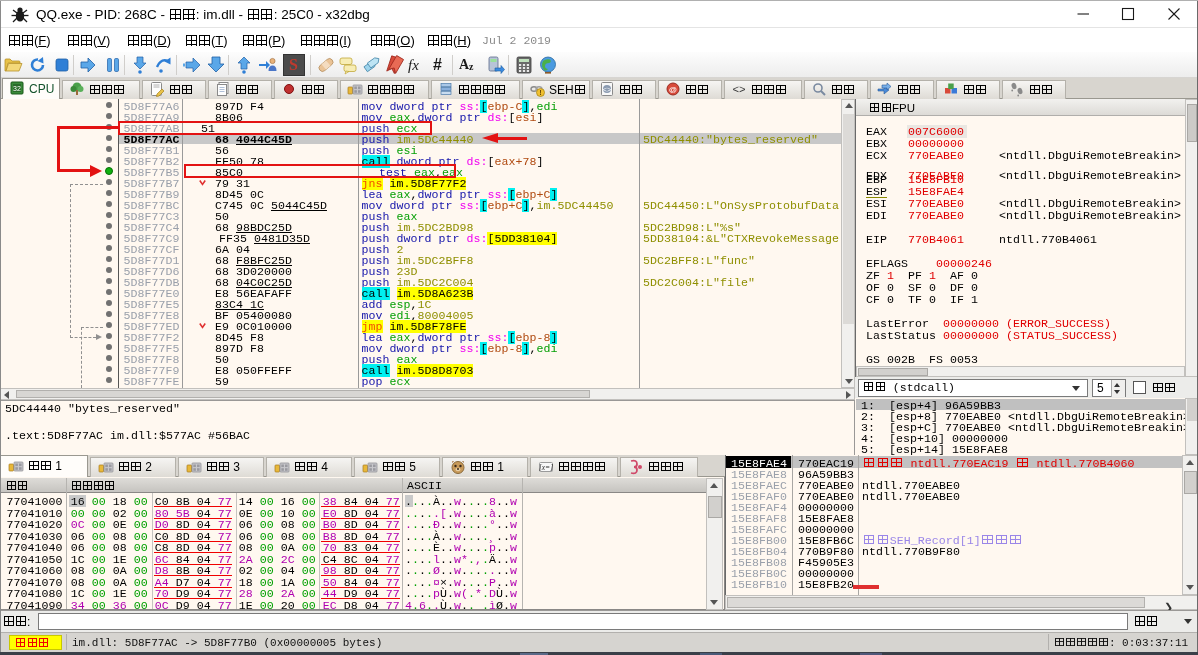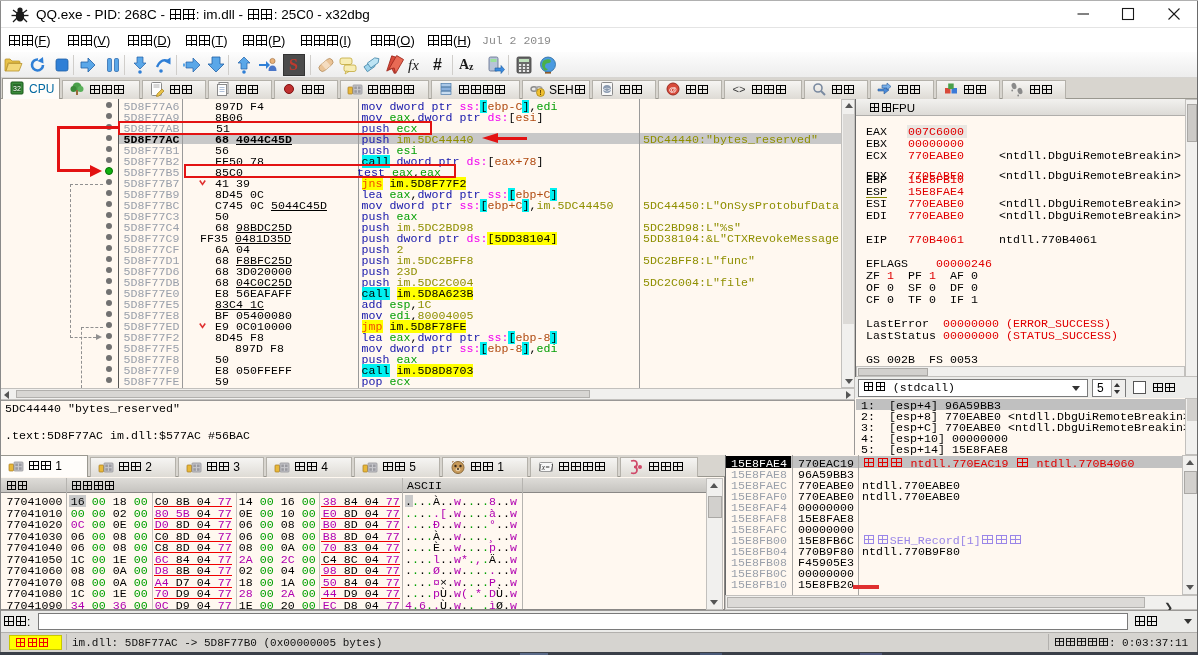--- a/index.html
+++ b/index.html
@@ -155,21 +155,21 @@
       <path d="M5 6 Q8 3.5 12 4.5 Q14 7 11 8 Q7 8 7 11 Q7 13.5 10 14 Q8 16.5 6 15 Q3.5 12 4 9 Z" fill="#4ab04a"></path>
       <rect x="7" y="17" width="6" height="1.6" fill="#8a5a2a"></rect>
     </svg></div>
 <div class="ab" style="left:0px;top:78px;width:1198px;height:21px;background:#d8d5cf;border-bottom:1px solid #9a9890"></div>
 <div class="ab" style="left:2px;top:78px;width:58px;height:21px;background:#fffdfa;border:1px solid #9a9890;border-bottom:none"></div>
 <div class="ab" style="left:9px;top:80px;"><svg width="16" height="16" viewBox="0 0 16 16">
       <rect x="2" y="2" width="12" height="12" rx="1" fill="#3a8a3a" stroke="#1a5a1a"></rect>
       <rect x="4" y="4" width="8" height="8" fill="#2a6a2a"></rect>
       <text x="8" y="11" font-size="7" fill="#fff" text-anchor="middle" font-family="Liberation Sans">32</text>
     </svg></div>
-<div class="ab ab ui12" style="left:29px;top:83px;color:#0369a1;">CPU</div>
+<div class="ab ab ui12" style="left:29px;top:83px;color:#14532d;">CPU</div>
 <div class="ab" style="left:62px;top:80px;width:78px;height:19px;background:linear-gradient(#f6f5f3,#dedbd5);border:1px solid #b4b1aa;border-bottom:none"></div>
 <div class="ab" style="left:69px;top:81px;"><svg width="16" height="16" viewBox="0 0 16 16">
       <circle cx="8" cy="6" r="4.5" fill="#4aa04a"></circle>
       <circle cx="4.5" cy="8" r="3" fill="#3a8a3a"></circle>
       <circle cx="11.5" cy="8" r="3" fill="#5ab05a"></circle>
       <rect x="7" y="9" width="2" height="5" fill="#9a6a3a"></rect>
     </svg></div>
 <div class="ab ab ui12" style="left:89px;top:84px;color:#000;"><i class="cj"></i><i class="cj"></i><i class="cj"></i></div>
 <div class="ab" style="left:142px;top:80px;width:64px;height:19px;background:linear-gradient(#f6f5f3,#dedbd5);border:1px solid #b4b1aa;border-bottom:none"></div>
 <div class="ab" style="left:149px;top:81px;"><svg width="16" height="16" viewBox="0 0 16 16">
@@ -272,47 +272,47 @@
 <div class="ab ab mono" style="left:123.5px;top:100.5px;color:#9aa0ab;font-weight:normal;">5D8F77A6</div>
 <div class="dot" style="left:106px;top:101.7px"></div>
 <div class="ab ab mono" style="left:215px;top:100.5px;color:#000;">897D F4</div>
 <div class="ab ab mono" style="left:361.5px;top:100.5px;color:#000;"><span style="color:#1515aa;">mov </span><span style="color:#1515aa;">dword ptr </span><span style="color:#f000f0;">ss:</span><span style="background:#00f0f0;">[</span><span style="color:#b04a10;">ebp-C</span><span style="background:#00f0f0;">]</span>,<span style="color:#07a007;">edi</span></div>
 <div class="ab ab mono" style="left:123.5px;top:111.5px;color:#9aa0ab;font-weight:normal;">5D8F77A9</div>
 <div class="dot" style="left:106px;top:112.7px"></div>
 <div class="ab ab mono" style="left:215px;top:111.5px;color:#000;">8B06</div>
 <div class="ab ab mono" style="left:361.5px;top:111.5px;color:#000;"><span style="color:#1515aa;">mov </span><span style="color:#07a007;">eax</span>,<span style="color:#1515aa;">dword ptr </span><span style="color:#f000f0;">ds:</span>[<span style="color:#b04a10;">esi</span>]</div>
 <div class="ab ab mono" style="left:123.5px;top:122.5px;color:#9aa0ab;font-weight:normal;">5D8F77AB</div>
 <div class="dot" style="left:106px;top:123.7px"></div>
-<div class="ab ab mono" style="left:216px;top:122.5px;color:#000;">51</div>
+<div class="ab ab mono" style="left:201px;top:122.5px;color:#000;">51</div>
 <div class="ab ab mono" style="left:361.5px;top:122.5px;color:#000;"><span style="color:#1515aa;">push </span><span style="color:#07a007;">ecx</span></div>
 <div class="ab ab mono" style="left:123.5px;top:133.5px;color:#000;font-weight:bold;">5D8F77AC</div>
 <div class="dot" style="left:106px;top:134.7px"></div>
 <div class="ab ab mono" style="left:215px;top:133.5px;color:#000;font-weight:bold;">68 <span style="text-decoration:underline;">4044C45D</span></div>
 <div class="ab ab mono" style="left:361.5px;top:133.5px;color:#000;"><span style="color:#1515aa;">push </span><span style="color:#8f8f00;">im.5DC44440</span></div>
 <div class="ab ab mono" style="left:643px;top:133.5px;color:#000;width:196px;overflow:hidden"><span style="color:#8f8f00;">5DC44440:"bytes_reserved"</span></div>
 <div class="ab ab mono" style="left:123.5px;top:144.5px;color:#9aa0ab;font-weight:normal;">5D8F77B1</div>
 <div class="dot" style="left:106px;top:145.7px"></div>
 <div class="ab ab mono" style="left:215px;top:144.5px;color:#000;">56</div>
 <div class="ab ab mono" style="left:361.5px;top:144.5px;color:#000;"><span style="color:#1515aa;">push </span><span style="color:#07a007;">esi</span></div>
 <div class="ab ab mono" style="left:123.5px;top:155.5px;color:#9aa0ab;font-weight:normal;">5D8F77B2</div>
 <div class="dot" style="left:106px;top:156.7px"></div>
 <div class="ab ab mono" style="left:215px;top:155.5px;color:#000;">FF50 78</div>
 <div class="ab ab mono" style="left:361.5px;top:155.5px;color:#000;"><span style="background:#00f0f0;">call</span> <span style="color:#1515aa;">dword ptr </span><span style="color:#f000f0;">ds:</span>[<span style="color:#b04a10;">eax+78</span>]</div>
 <div class="ab ab mono" style="left:123.5px;top:166.5px;color:#9aa0ab;font-weight:normal;">5D8F77B5</div>
 <div class="dot" style="left:106px;top:167.7px"></div>
 <div class="ab ab mono" style="left:215px;top:166.5px;color:#000;">85C0</div>
-<div class="ab ab mono" style="left:357px;top:166.5px;color:#000;"><span style="color:#1515aa;">test </span><span style="color:#07a007;">eax</span>,<span style="color:#07a007;">eax</span></div>
+<div class="ab ab mono" style="left:379px;top:166.5px;color:#000;"><span style="color:#1515aa;">test </span><span style="color:#07a007;">eax</span>,<span style="color:#07a007;">eax</span></div>
 <div class="ab ab mono" style="left:123.5px;top:177.5px;color:#9aa0ab;font-weight:normal;">5D8F77B7</div>
 <div class="dot" style="left:106px;top:178.7px"></div>
 <div class="ab" style="left:199px;top:179px">
     <svg style="display:block" width="7" height="7" viewBox="0 0 9 9">
       <path d="M1 2 L4.5 7 L8 2" stroke="#e03030" stroke-width="2" fill="none"></path>
     </svg>
   </div>
-<div class="ab ab mono" style="left:215px;top:177.5px;color:#000;">41 39</div>
+<div class="ab ab mono" style="left:215px;top:177.5px;color:#000;">79 31</div>
 <div class="ab ab mono" style="left:361.5px;top:177.5px;color:#000;"><span style="color:#f05000;background:#ffff00;">jns</span> <span style="background:#ffff00;">im.5D8F77F2</span></div>
 <div class="ab ab mono" style="left:123.5px;top:188.5px;color:#9aa0ab;font-weight:normal;">5D8F77B9</div>
 <div class="dot" style="left:106px;top:189.7px"></div>
 <div class="ab ab mono" style="left:215px;top:188.5px;color:#000;">8D45 0C</div>
 <div class="ab ab mono" style="left:361.5px;top:188.5px;color:#000;"><span style="color:#1515aa;">lea </span><span style="color:#07a007;">eax</span>,<span style="color:#1515aa;">dword ptr </span><span style="color:#f000f0;">ss:</span><span style="background:#00f0f0;">[</span><span style="color:#b04a10;">ebp+C</span><span style="background:#00f0f0;">]</span></div>
 <div class="ab ab mono" style="left:123.5px;top:199.5px;color:#9aa0ab;font-weight:normal;">5D8F77BC</div>
 <div class="dot" style="left:106px;top:200.7px"></div>
 <div class="ab ab mono" style="left:215px;top:199.5px;color:#000;">C745 0C <span style="text-decoration:underline;">5044C45D</span></div>
 <div class="ab ab mono" style="left:361.5px;top:199.5px;color:#000;"><span style="color:#1515aa;">mov </span><span style="color:#1515aa;">dword ptr </span><span style="color:#f000f0;">ss:</span><span style="background:#00f0f0;">[</span><span style="color:#b04a10;">ebp+C</span><span style="background:#00f0f0;">]</span>,<span style="color:#8f8f00;">im.5DC44450</span></div>
 <div class="ab ab mono" style="left:643px;top:199.5px;color:#000;width:196px;overflow:hidden"><span style="color:#8f8f00;">5DC44450:L"OnSysProtobufDataC</span></div>
@@ -320,21 +320,21 @@
 <div class="dot" style="left:106px;top:211.7px"></div>
 <div class="ab ab mono" style="left:215px;top:210.5px;color:#000;">50</div>
 <div class="ab ab mono" style="left:361.5px;top:210.5px;color:#000;"><span style="color:#1515aa;">push </span><span style="color:#07a007;">eax</span></div>
 <div class="ab ab mono" style="left:123.5px;top:221.5px;color:#9aa0ab;font-weight:normal;">5D8F77C4</div>
 <div class="dot" style="left:106px;top:222.7px"></div>
 <div class="ab ab mono" style="left:215px;top:221.5px;color:#000;">68 <span style="text-decoration:underline;">98BDC25D</span></div>
 <div class="ab ab mono" style="left:361.5px;top:221.5px;color:#000;"><span style="color:#1515aa;">push </span><span style="color:#8f8f00;">im.5DC2BD98</span></div>
 <div class="ab ab mono" style="left:643px;top:221.5px;color:#000;width:196px;overflow:hidden"><span style="color:#8f8f00;">5DC2BD98:L"%s"</span></div>
 <div class="ab ab mono" style="left:123.5px;top:232.5px;color:#9aa0ab;font-weight:normal;">5D8F77C9</div>
 <div class="dot" style="left:106px;top:233.7px"></div>
-<div class="ab ab mono" style="left:200px;top:232.5px;color:#000;font-family:Liberation Mono, monospace;">FF35 <span style="text-decoration:underline;">0481D35D</span></div>
+<div class="ab ab mono" style="left:219px;top:232.5px;color:#000;font-family:Liberation Mono, monospace;">FF35 <span style="text-decoration:underline;">0481D35D</span></div>
 <div class="ab ab mono" style="left:361.5px;top:232.5px;color:#000;"><span style="color:#1515aa;">push </span><span style="color:#1515aa;">dword ptr </span><span style="color:#f000f0;">ds:</span><span style="background:#ffff00;">[5DD38104]</span></div>
 <div class="ab ab mono" style="left:643px;top:232.5px;color:#000;width:196px;overflow:hidden"><span style="color:#8f8f00;">5DD38104:&amp;L"CTXRevokeMessages</span></div>
 <div class="ab ab mono" style="left:123.5px;top:243.5px;color:#9aa0ab;font-weight:normal;">5D8F77CF</div>
 <div class="dot" style="left:106px;top:244.7px"></div>
 <div class="ab ab mono" style="left:215px;top:243.5px;color:#000;">6A 04</div>
 <div class="ab ab mono" style="left:361.5px;top:243.5px;color:#000;"><span style="color:#1515aa;">push </span><span style="color:#8f8f00;">2</span></div>
 <div class="ab ab mono" style="left:123.5px;top:254.5px;color:#9aa0ab;font-weight:normal;">5D8F77D1</div>
 <div class="dot" style="left:106px;top:255.7px"></div>
 <div class="ab ab mono" style="left:215px;top:254.5px;color:#000;">68 <span style="text-decoration:underline;">F8BFC25D</span></div>
 <div class="ab ab mono" style="left:361.5px;top:254.5px;color:#000;"><span style="color:#1515aa;">push </span><span style="color:#8f8f00;">im.5DC2BFF8</span></div>
@@ -368,21 +368,21 @@
     </svg>
   </div>
 <div class="ab ab mono" style="left:215px;top:320.5px;color:#000;">E9 0C010000</div>
 <div class="ab ab mono" style="left:361.5px;top:320.5px;color:#000;"><span style="color:#f05000;background:#ffff00;">jmp</span> <span style="background:#ffff00;">im.5D8F78FE</span></div>
 <div class="ab ab mono" style="left:123.5px;top:331.5px;color:#9aa0ab;font-weight:normal;">5D8F77F2</div>
 <div class="dot" style="left:106px;top:332.7px"></div>
 <div class="ab ab mono" style="left:215px;top:331.5px;color:#000;">8D45 F8</div>
 <div class="ab ab mono" style="left:361.5px;top:331.5px;color:#000;"><span style="color:#1515aa;">lea </span><span style="color:#07a007;">eax</span>,<span style="color:#1515aa;">dword ptr </span><span style="color:#f000f0;">ss:</span><span style="background:#00f0f0;">[</span><span style="color:#b04a10;">ebp-8</span><span style="background:#00f0f0;">]</span></div>
 <div class="ab ab mono" style="left:123.5px;top:342.5px;color:#9aa0ab;font-weight:normal;">5D8F77F5</div>
 <div class="dot" style="left:106px;top:343.7px"></div>
-<div class="ab ab mono" style="left:215px;top:342.5px;color:#000;margin-left:20px;">897D F8</div>
+<div class="ab ab mono" style="left:215px;top:342.5px;color:#000;">897D F8</div>
 <div class="ab ab mono" style="left:361.5px;top:342.5px;color:#000;"><span style="color:#1515aa;">mov </span><span style="color:#1515aa;">dword ptr </span><span style="color:#f000f0;">ss:</span><span style="background:#00f0f0;">[</span><span style="color:#b04a10;">ebp-8</span><span style="background:#00f0f0;">]</span>,<span style="color:#07a007;">edi</span></div>
 <div class="ab ab mono" style="left:123.5px;top:353.5px;color:#9aa0ab;font-weight:normal;">5D8F77F8</div>
 <div class="dot" style="left:106px;top:354.7px"></div>
 <div class="ab ab mono" style="left:215px;top:353.5px;color:#000;">50</div>
 <div class="ab ab mono" style="left:361.5px;top:353.5px;color:#000;"><span style="color:#1515aa;">push </span><span style="color:#07a007;">eax</span></div>
 <div class="ab ab mono" style="left:123.5px;top:364.5px;color:#9aa0ab;font-weight:normal;">5D8F77F9</div>
 <div class="dot" style="left:106px;top:365.7px"></div>
 <div class="ab ab mono" style="left:215px;top:364.5px;color:#000;">E8 050FFEFF</div>
 <div class="ab ab mono" style="left:361.5px;top:364.5px;color:#000;"><span style="background:#00f0f0;">call</span> <span style="background:#ffff00;">im.5D8D8703</span></div>
 <div class="ab ab mono" style="left:123.5px;top:375.5px;color:#9aa0ab;font-weight:normal;">5D8F77FE</div>

